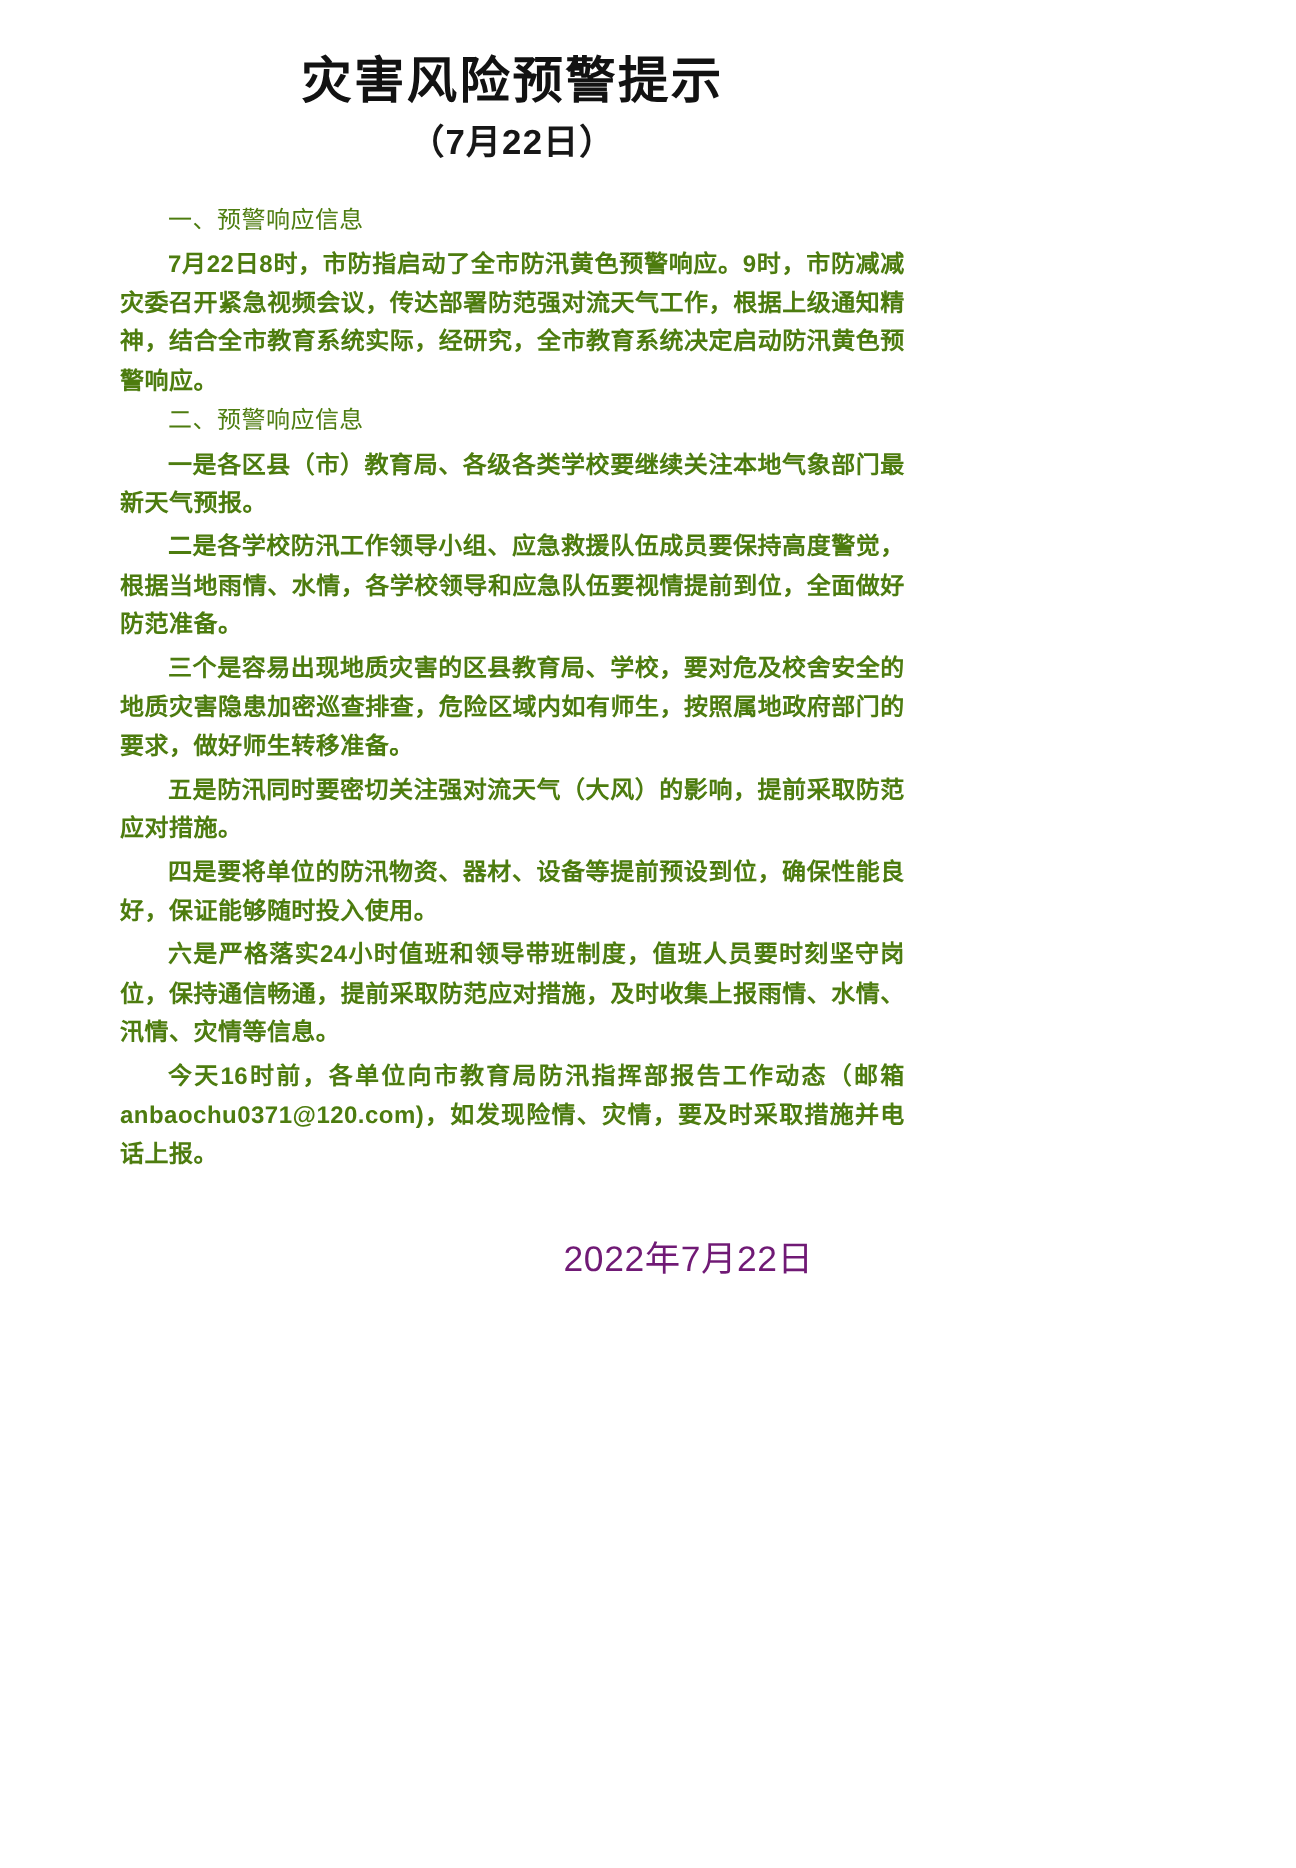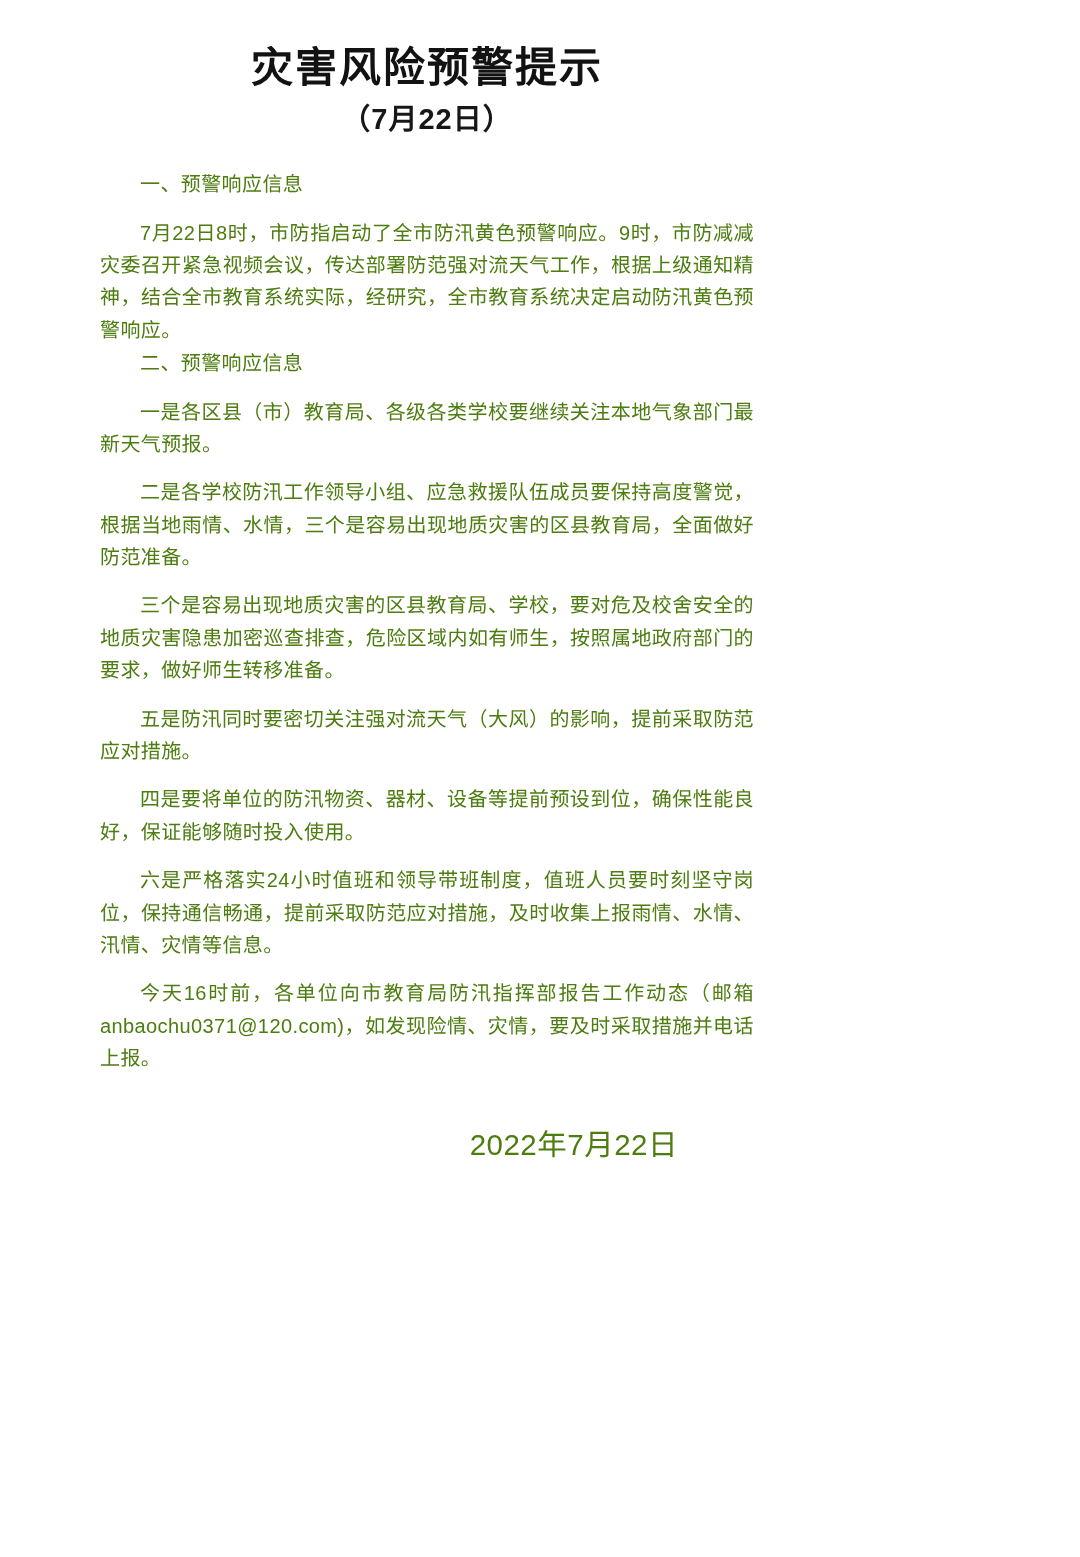--- a/index.html
+++ b/index.html
@@ -44,33 +44,34 @@
     font-size: 20px;
     line-height: 1.62;
     letter-spacing: 0.4px;
     text-align: justify;
     text-justify: inter-ideograph;
     margin: 0;
     color: #4d7c0f;
   }
   .para {
     text-indent: 2em;
-    margin: 16px 0 1px 0;
+    margin: 4px 0 1px 0;
+    font-weight: bold;
   }
   .heading-para {
     text-indent: 2em;
     margin: 0 0 1px 0;
   }
   .sign-date {
     font-size: 29.5px;
     letter-spacing: 0.5px;
     text-align: right;
     margin-top: 46px;
     padding-right: 76px;
-    color: #4d7c0f;
+    color: #701a75;
   }
 </style>
 </head>
 <body>
 
 <div class="page">
 
   <h1 class="doc-title">灾害风险预警提示</h1>
 
   <div class="doc-subtitle">（7月22日）</div>
@@ -78,21 +79,21 @@
   <div class="body-text">
 
     <p class="heading-para">一、预警响应信息</p>
 
     <p class="para">7月22日8时，市防指启动了全市防汛黄色预警响应。9时，市防减减灾委召开紧急视频会议，传达部署防范强对流天气工作，根据上级通知精神，结合全市教育系统实际，经研究，全市教育系统决定启动防汛黄色预警响应。</p>
 
     <p class="heading-para">二、预警响应信息</p>
 
     <p class="para">一是各区县（市）教育局、各级各类学校要继续关注本地气象部门最新天气预报。</p>
 
-    <p class="para">二是各学校防汛工作领导小组、应急救援队伍成员要保持高度警觉，根据当地雨情、水情，三个是容易出现地质灾害的区县教育局，全面做好防范准备。</p>
+    <p class="para">二是各学校防汛工作领导小组、应急救援队伍成员要保持高度警觉，根据当地雨情、水情，各学校领导和应急队伍要视情提前到位，全面做好防范准备。</p>
 
     <p class="para">三个是容易出现地质灾害的区县教育局、学校，要对危及校舍安全的地质灾害隐患加密巡查排查，危险区域内如有师生，按照属地政府部门的要求，做好师生转移准备。</p>
 
     <p class="para">五是防汛同时要密切关注强对流天气（大风）的影响，提前采取防范应对措施。</p>
 
     <p class="para">四是要将单位的防汛物资、器材、设备等提前预设到位，确保性能良好，保证能够随时投入使用。</p>
 
     <p class="para">六是严格落实24小时值班和领导带班制度，值班人员要时刻坚守岗位，保持通信畅通，提前采取防范应对措施，及时收集上报雨情、水情、汛情、灾情等信息。</p>
 
     <p class="para">今天16时前，各单位向市教育局防汛指挥部报告工作动态（邮箱 anbaochu0371@120.com)，如发现险情、灾情，要及时采取措施并电话上报。</p>

